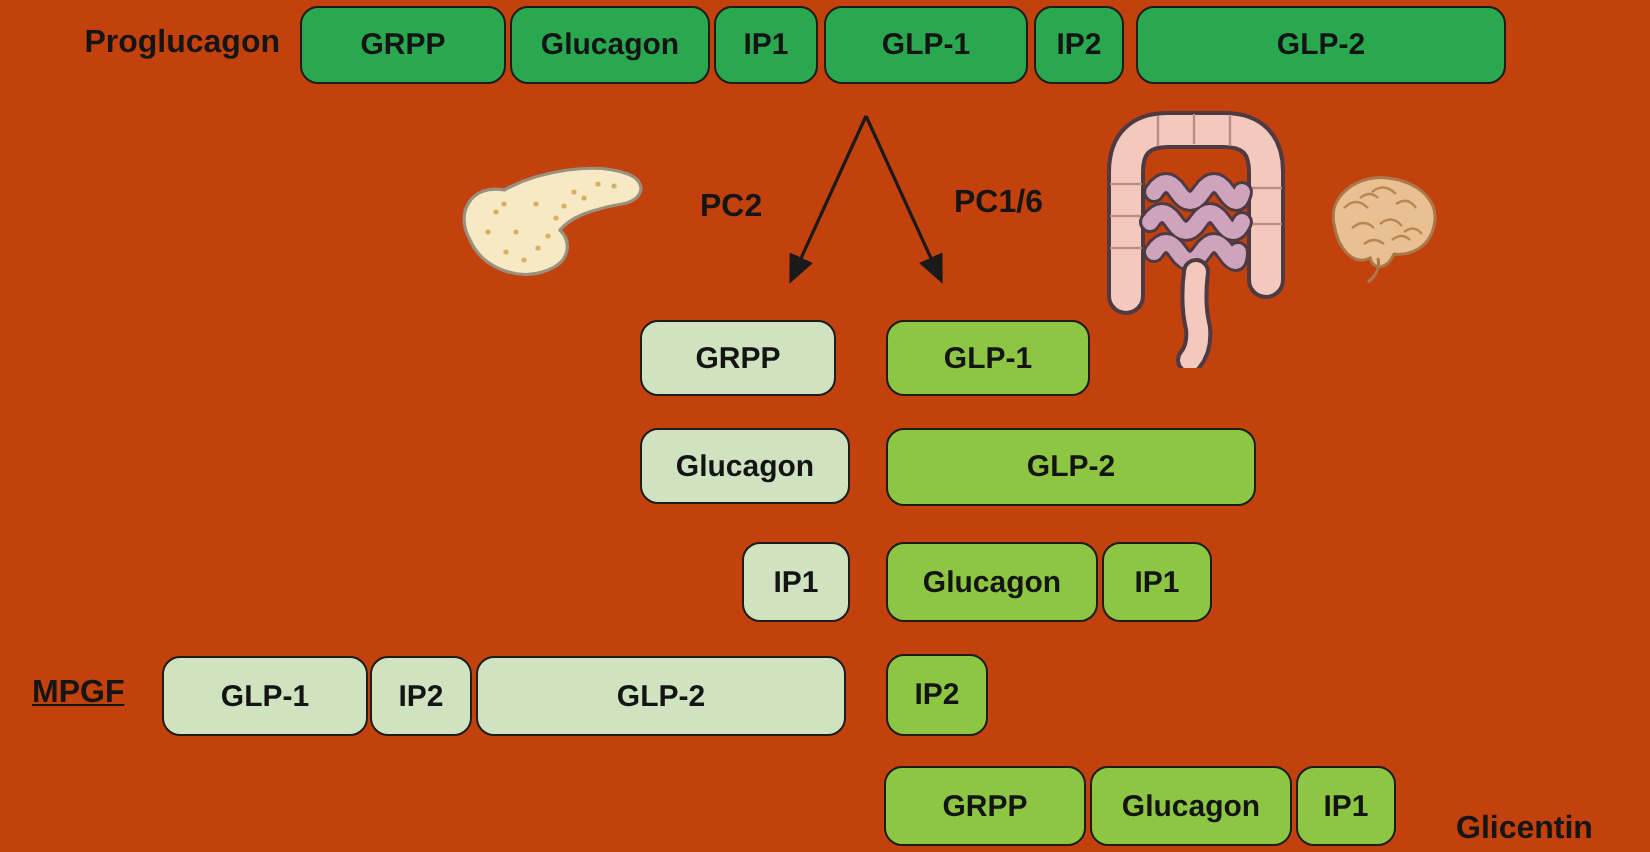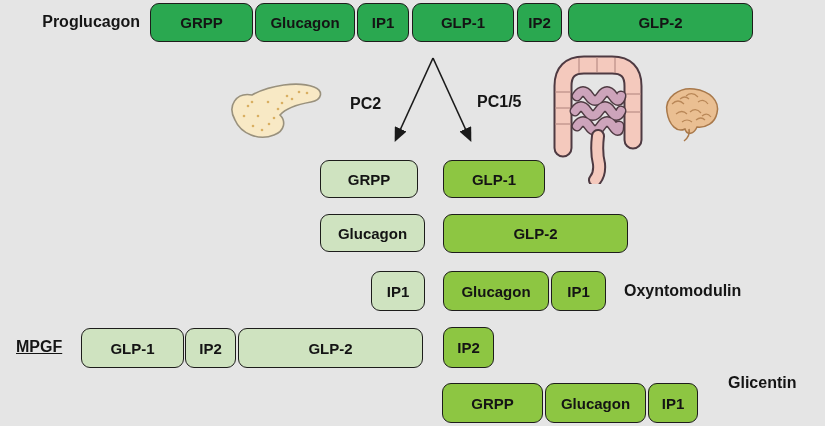--- a/index.html
+++ b/index.html
@@ -1,19 +1,19 @@
 <!DOCTYPE html>
 <html style="--c-dark: #2aa850; --c-light: #cfe3c0; --c-mid: #8dc642; --c-border: #1d1d1b;"><head>
 <meta charset="utf-8">
 <style>
   html,body{margin:0;padding:0;background:#ffffff;}
   .diagram{
     position:relative;
     width:825px;height:426px;
-    background:#e5e5e5;
+    background:#c2410c;
     font-family:"Liberation Sans", sans-serif;
     overflow:hidden;
   }
   .box{
     position:absolute;
     box-sizing:border-box;
     border:1.6px solid var(--c-border,#1d1d1b);
     border-radius:9px;
     display:flex;align-items:center;justify-content:center;
     font-size:15px;color:#141414;
@@ -69,21 +69,21 @@
     <defs>
       <marker id="ah" markerWidth="9" markerHeight="8" refX="7" refY="4" orient="auto">
         <path d="M0,0 L9,4 L0,8 Z" fill="#1a1a1a"></path>
       </marker>
     </defs>
     <line x1="53" y1="4" x2="16" y2="85" stroke="#1a1a1a" stroke-width="1.6" marker-end="url(#ah)"></line>
     <line x1="53" y1="4" x2="90" y2="85" stroke="#1a1a1a" stroke-width="1.6" marker-end="url(#ah)"></line>
   </svg>
 
   <div class="lbl" style="left:350px;top:95px;">PC2</div>
-  <div class="lbl" style="left:477px;top:93px;">PC1/5</div>
+  <div class="lbl" style="left:477px;top:93px;">PC1/6</div>
 
   <svg style="left:541px;top:52px;" width="114" height="132" viewBox="0 0 114 132">
 
     <path d="M22,96 L22,34 Q22,13 43,13 L71,13 Q92,13 92,34 L92,88" fill="none" stroke="#4e3a42" stroke-width="19" stroke-linecap="round" stroke-linejoin="round"></path>
     <path d="M22,96 L22,34 Q22,13 43,13 L71,13 Q92,13 92,34 L92,88" fill="none" stroke="#f4c9bd" stroke-width="15" stroke-linecap="round" stroke-linejoin="round"></path>
 
     <g stroke="#b98e86" stroke-width="1.2">
       <line x1="14" y1="40" x2="30" y2="40"></line>
         <line x1="14" y1="56" x2="30" y2="56"></line>
       <line x1="14" y1="72" x2="30" y2="72"></line>
@@ -132,22 +132,21 @@
   <div class="lbl" style="left:16px;top:338px;text-decoration:underline;">MPGF</div>
   <div class="box light" style="left:81px;top:328px;width:103px;height:40px;">GLP-1</div>
   <div class="box light" style="left:185px;top:328px;width:51px;height:40px;">IP2</div>
   <div class="box light" style="left:238px;top:328px;width:185px;height:40px;">GLP-2</div>
 
   <div class="box mid" style="left:443px;top:160px;width:102px;height:38px;">GLP-1</div>
   <div class="box mid" style="left:443px;top:214px;width:185px;height:39px;">GLP-2</div>
 
   <div class="box mid" style="left:443px;top:271px;width:106px;height:40px;">Glucagon</div>
   <div class="box mid" style="left:551px;top:271px;width:55px;height:40px;">IP1</div>
-  <div class="lbl" style="left:624px;top:282px;">Oxyntomodulin</div>
 
   <div class="box mid" style="left:443px;top:327px;width:51px;height:41px;">IP2</div>
 
   <div class="box mid" style="left:442px;top:383px;width:101px;height:40px;">GRPP</div>
   <div class="box mid" style="left:545px;top:383px;width:101px;height:40px;">Glucagon</div>
   <div class="box mid" style="left:648px;top:383px;width:50px;height:40px;">IP1</div>
-  <div class="lbl" style="left:728px;top:374px;">Glicentin</div>
+  <div class="lbl" style="left:728px;top:406px;">Glicentin</div>
 
 </div>
 
 </body></html>

